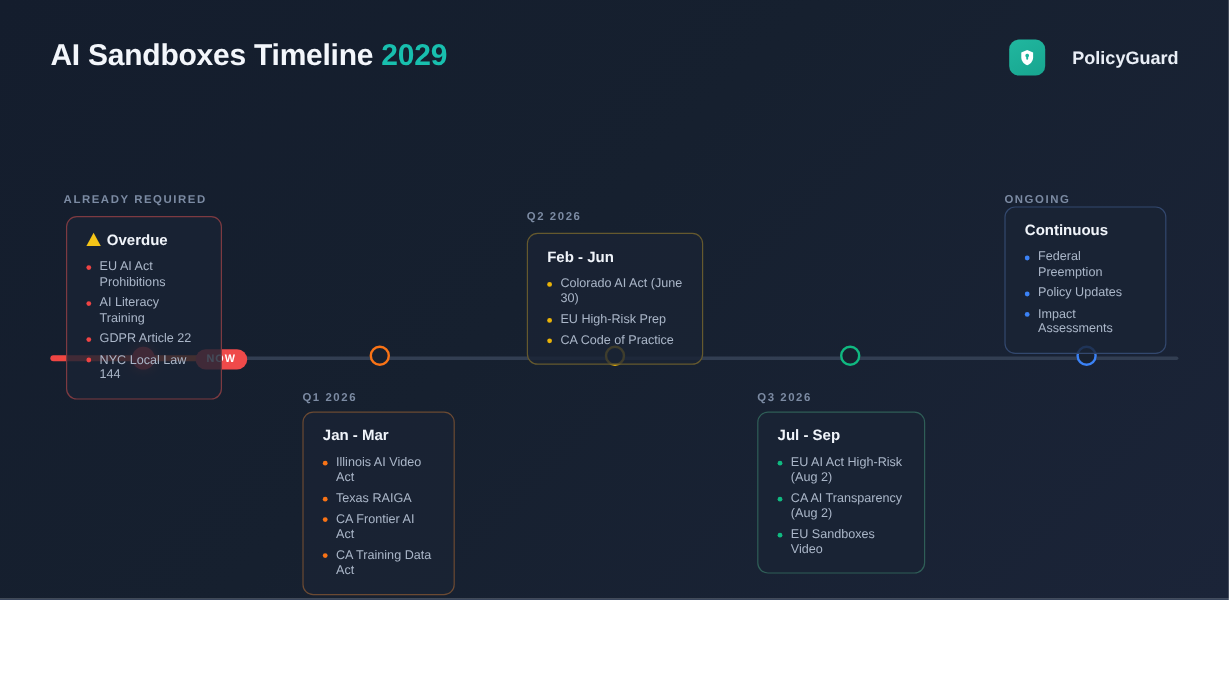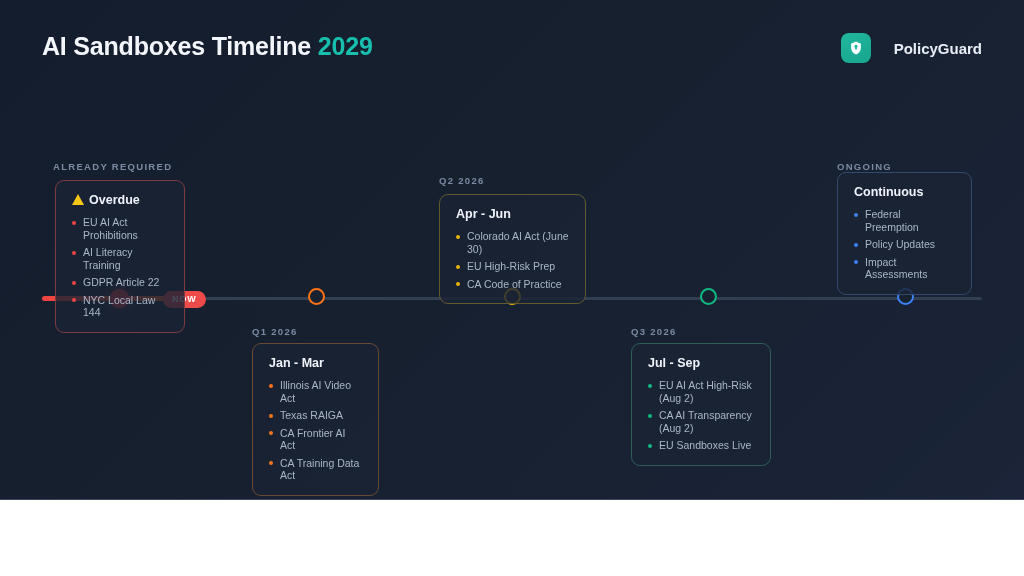--- a/index.html
+++ b/index.html
@@ -239,36 +239,36 @@
         </div>
         <ul>
           <li style="color: rgb(249, 115, 22);"><span style="color: rgb(170, 182, 200);">Illinois AI Video Act</span></li>
           <li style="color: rgb(249, 115, 22);"><span style="color: rgb(170, 182, 200);">Texas RAIGA</span></li>
           <li style="color: rgb(249, 115, 22);"><span style="color: rgb(170, 182, 200);">CA Frontier AI Act</span></li>
           <li style="color: rgb(249, 115, 22);"><span style="color: rgb(170, 182, 200);">CA Training Data Act</span></li>
         </ul>
       </div>
       <div class="card" style="left: 439px; top: 194px; width: 147px; border-color: rgb(101, 89, 46);">
         <div class="card-title">
-          <span>Apr - Jun</span>
+          <span>Feb - Jun</span>
         </div>
         <ul>
           <li style="color: rgb(234, 179, 8);"><span style="color: rgb(170, 182, 200);">Colorado AI Act (June 30)</span></li>
           <li style="color: rgb(234, 179, 8);"><span style="color: rgb(170, 182, 200);">EU High-Risk Prep</span></li>
           <li style="color: rgb(234, 179, 8);"><span style="color: rgb(170, 182, 200);">CA Code of Practice</span></li>
         </ul>
       </div>
       <div class="card" style="left: 631px; top: 343px; width: 140px; border-color: rgb(47, 94, 87);">
         <div class="card-title">
           <span>Jul - Sep</span>
         </div>
         <ul>
           <li style="color: rgb(16, 185, 129);"><span style="color: rgb(170, 182, 200);">EU AI Act High-Risk (Aug 2)</span></li>
           <li style="color: rgb(16, 185, 129);"><span style="color: rgb(170, 182, 200);">CA AI Transparency (Aug 2)</span></li>
-          <li style="color: rgb(16, 185, 129);"><span style="color: rgb(170, 182, 200);">EU Sandboxes Live</span></li>
+          <li style="color: rgb(16, 185, 129);"><span style="color: rgb(170, 182, 200);">EU Sandboxes Video</span></li>
         </ul>
       </div>
       <div class="card" style="left: 837px; top: 172px; width: 135px; border-color: rgb(51, 72, 110);">
         <div class="card-title">
           <span>Continuous</span>
         </div>
         <ul>
           <li style="color: rgb(59, 130, 246);"><span style="color: rgb(170, 182, 200);">Federal Preemption</span></li>
           <li style="color: rgb(59, 130, 246);"><span style="color: rgb(170, 182, 200);">Policy Updates</span></li>
           <li style="color: rgb(59, 130, 246);"><span style="color: rgb(170, 182, 200); text-align: right;">Impact Assessments</span></li>

